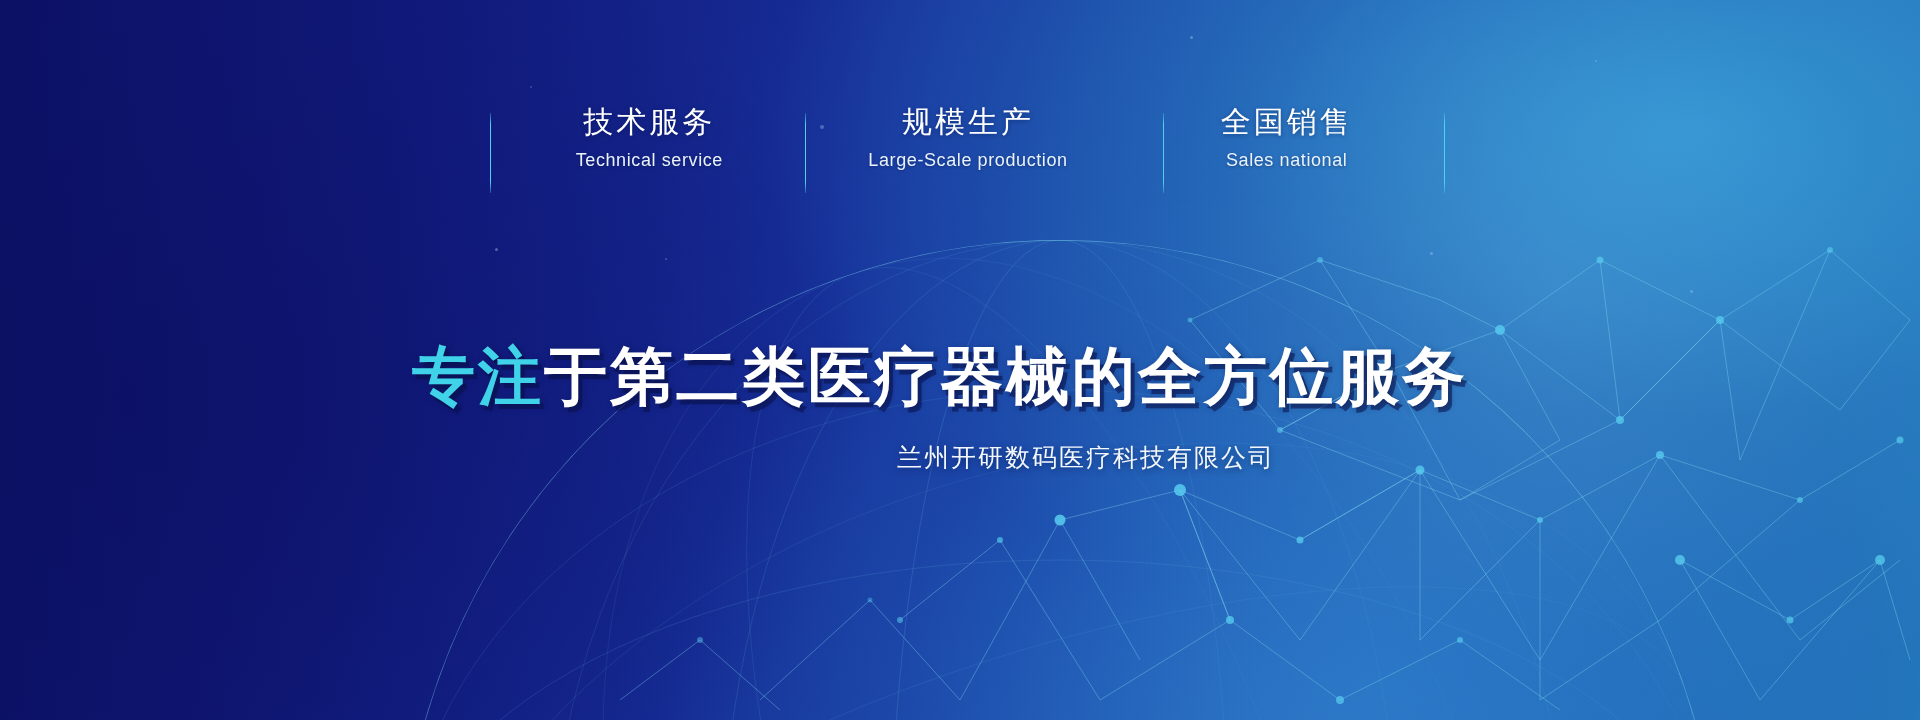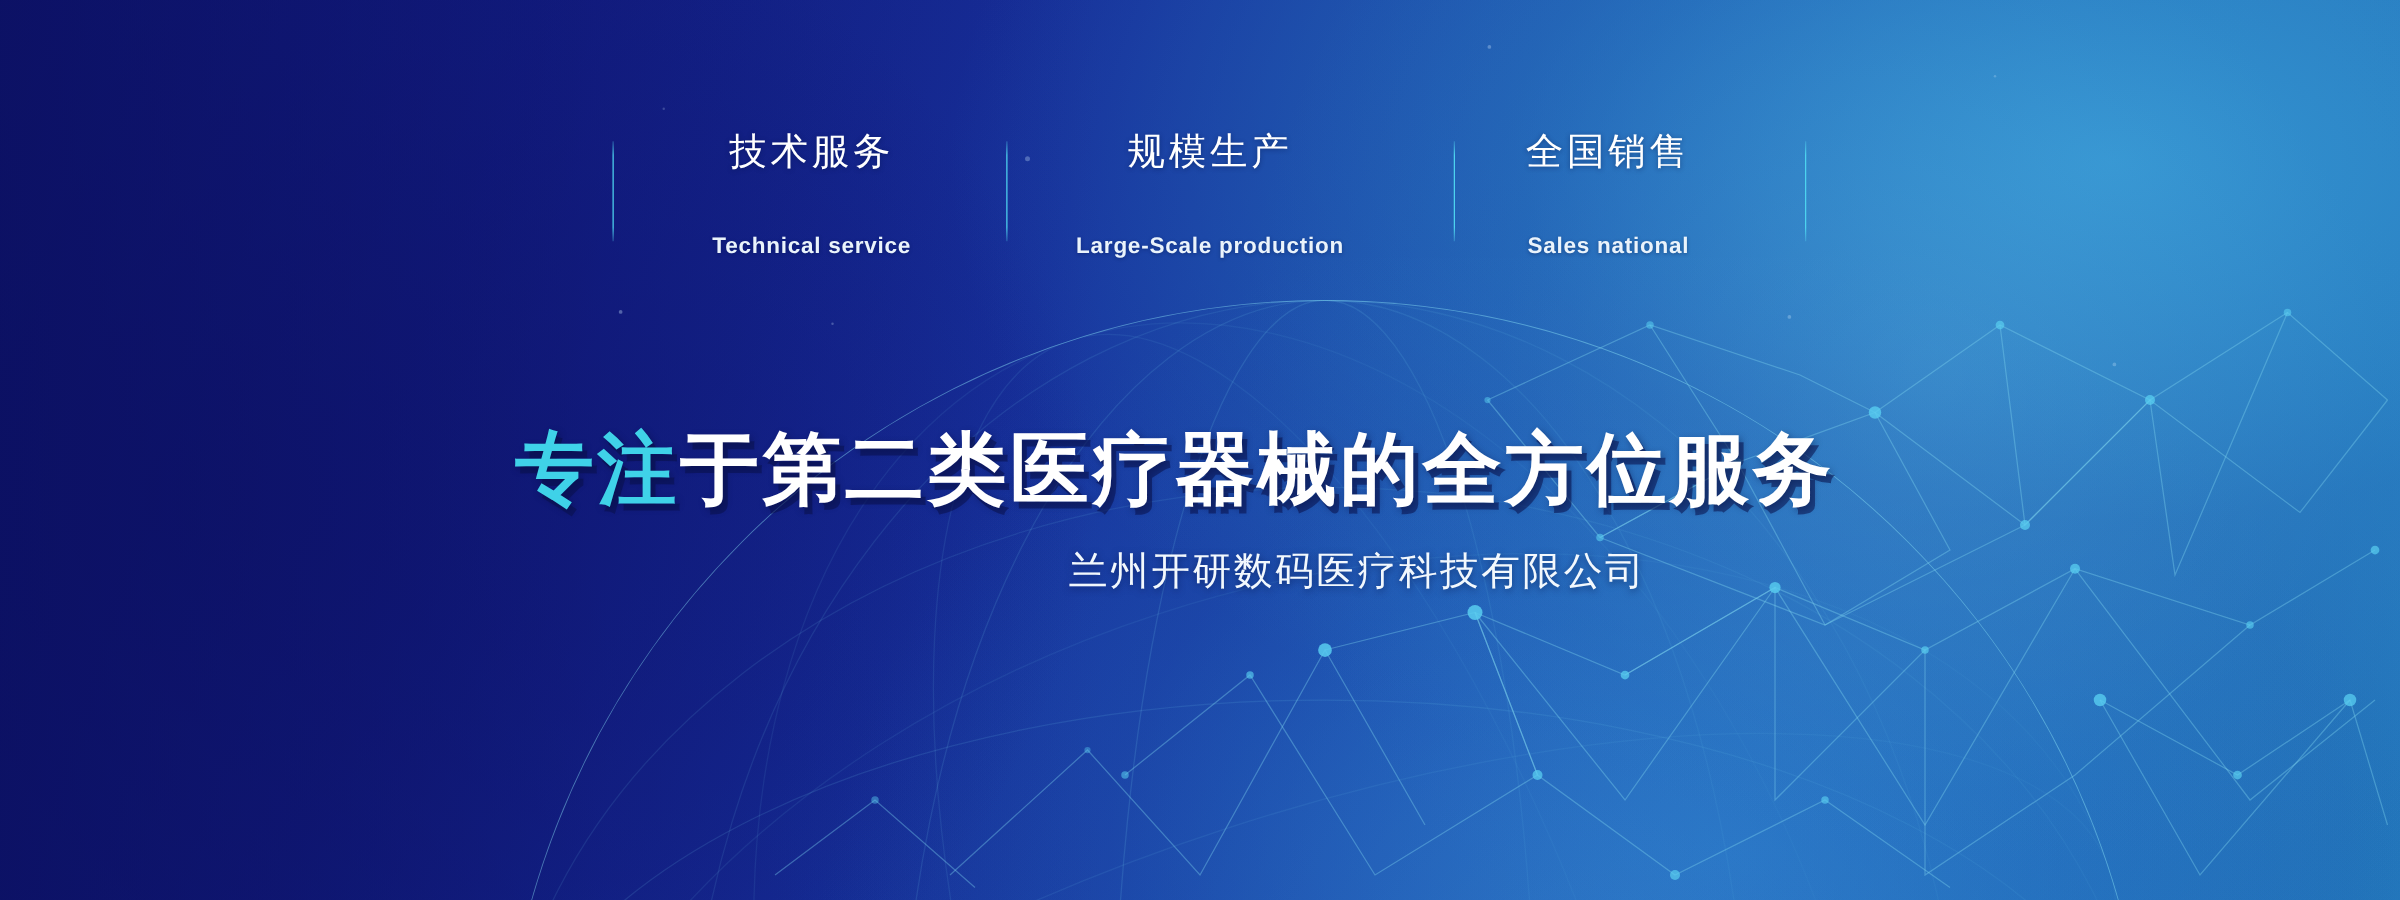--- a/index.html
+++ b/index.html
@@ -47,38 +47,37 @@
     position:absolute;
     left:490px; top:100px;
     width:956px; height:100px;
     display:flex;
   }
   .feature {
     flex:1 1 0;
     display:flex; flex-direction:column;
     align-items:center; justify-content:flex-start;
     padding-top:2px;
-    gap:36px;
   }
   .feature .cn {
     font-size:30px;
     line-height:40px;
     letter-spacing:3px;
     color:#ffffff;
     font-weight:400;
     white-space:nowrap;
     text-shadow:0 1px 4px rgba(0,20,70,0.45);
   }
   .feature .en {
     margin-top:7px;
     font-size:18px;
     line-height:22px;
     letter-spacing:0.6px;
     color:#eaf3fb;
-    font-weight:700;
+    font-weight:400;
     white-space:nowrap;
     text-shadow:0 1px 3px rgba(0,20,70,0.40);
   }
   .divider {
     position:absolute;
     top:13px;
     width:1px; height:80px;
     background:linear-gradient(180deg, rgba(90,220,245,0.25) 0%, #4cd3ef 14%, #4cd3ef 86%, rgba(90,220,245,0.25) 100%);
   }
   .divider.d1 { left:0px; }
@@ -109,21 +108,21 @@
   .subtitle {
     position:absolute;
     left:0; right:0;
     top:440px;
     text-align:center;
     padding-right:78px;
   }
   .subtitle span {
     display:inline-block;
     margin-left:330px;
-    font-size:31px;
+    font-size:25px;
     line-height:34px;
     letter-spacing:2px;
     color:#f2f8fd;
     font-weight:400;
     white-space:nowrap;
     text-shadow:0 2px 6px rgba(6,18,70,0.55);
   }
 
   .sparkle { position:absolute; border-radius:50%; background:#cfeaff; pointer-events:none; }
 </style>

